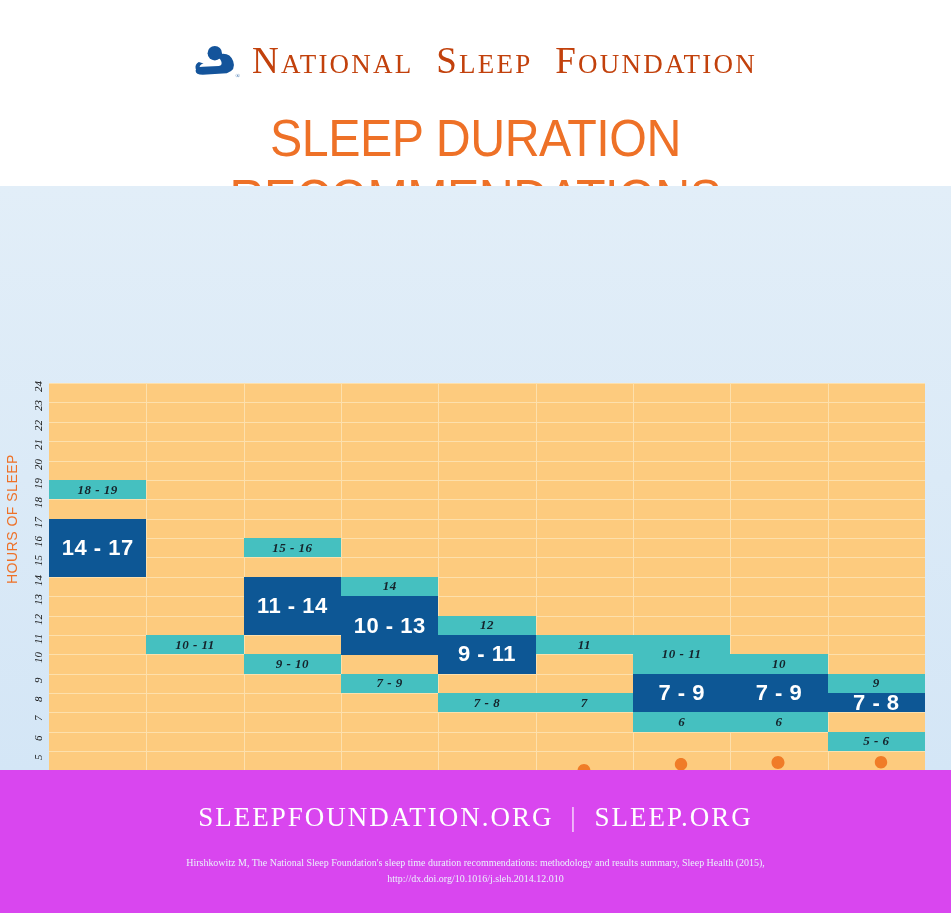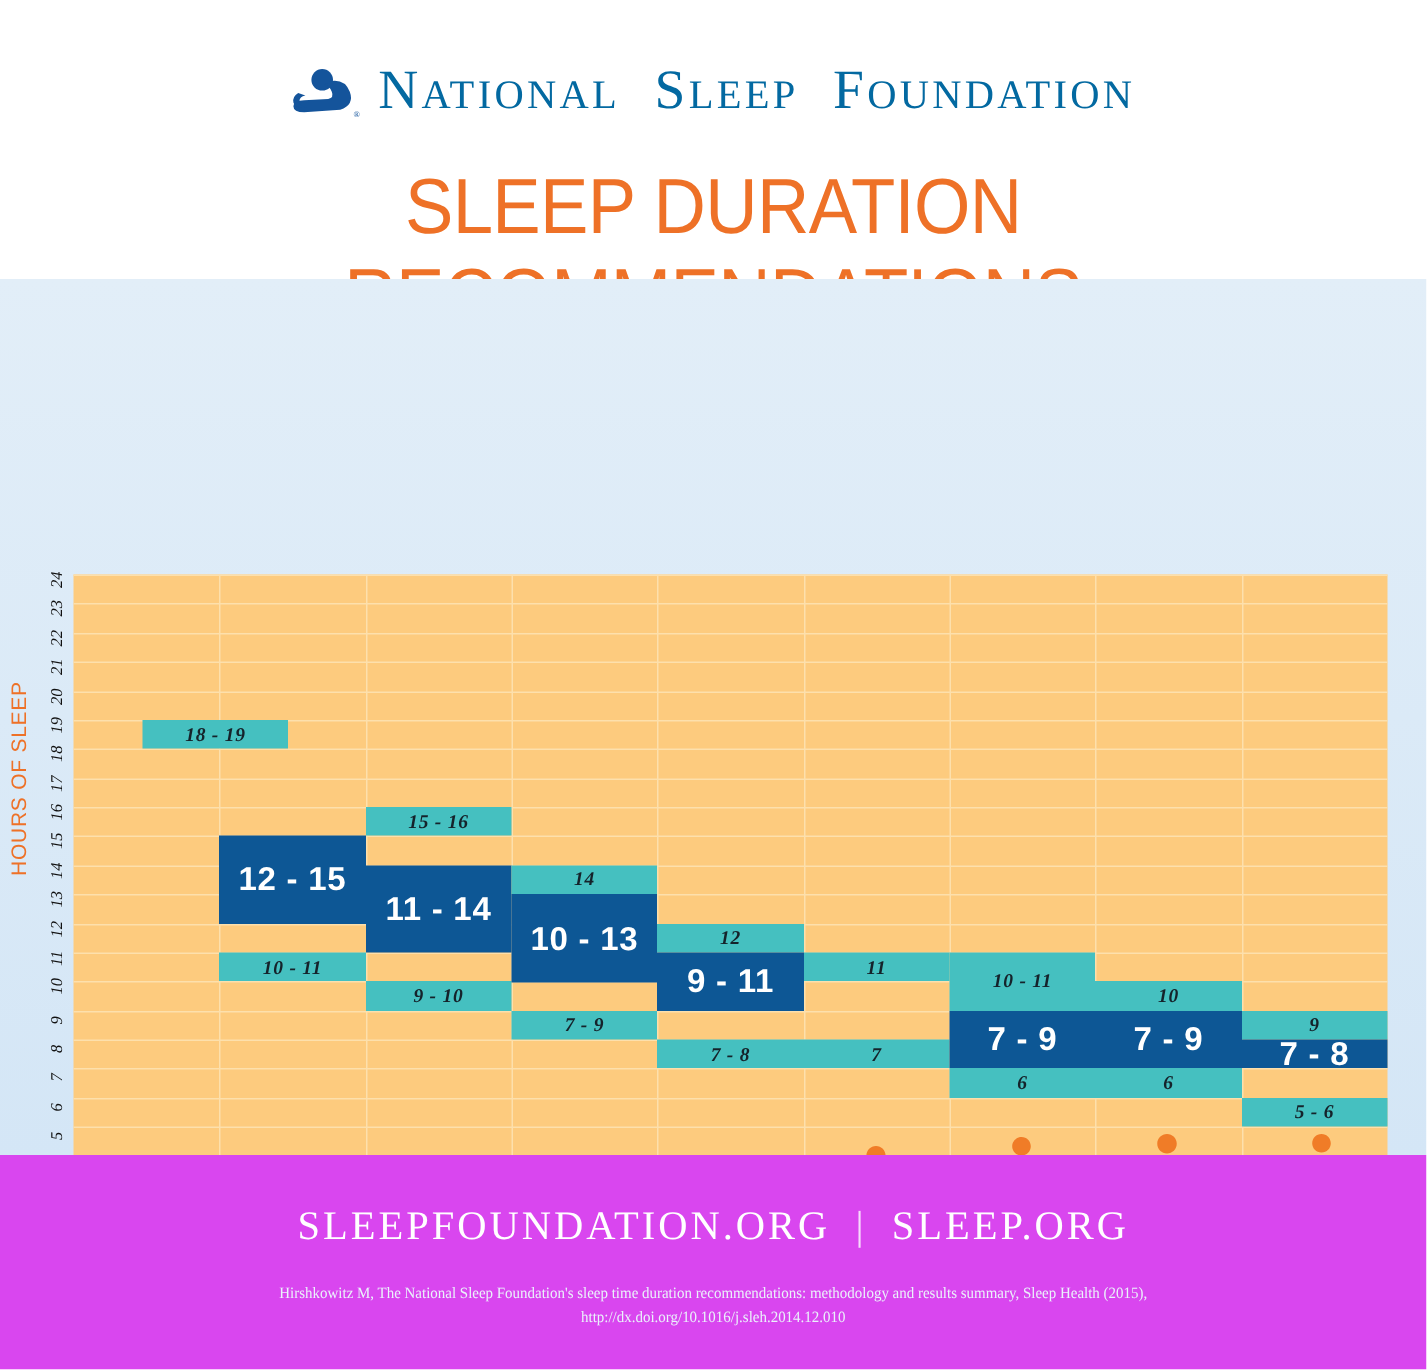--- a/index.html
+++ b/index.html
@@ -11,21 +11,21 @@
     position:relative;
   }
   
   .logo-row{
     position:absolute;left:0;top:30px;width:951px;height:60px;
     display:flex;align-items:center;justify-content:center;gap:10px;
   }
   .nsf-mark{width:48px;height:40px;flex:0 0 auto;position:relative;top:2px;}
   .nsf-word{
     font-family:"Liberation Serif", serif;
-    color:#0369a1;
+    color:#c2410c;
     font-size:37px;
     letter-spacing:2.2px;
     white-space:nowrap;
   }
   .nsf-word .cap{font-size:37px;}
   .nsf-word .sm{font-size:27px;}
   .main-title{
     position:absolute;left:0;top:108px;width:951px;
     text-align:center;
     color:#EE7127;
@@ -212,29 +212,29 @@
       <div class="gridline" style="top: 19.375px;"></div>
       <div class="gridline" style="top: 0px;"></div>
       <div class="colsep" style="left: 97.3333px;"></div>
       <div class="colsep" style="left: 194.667px;"></div>
       <div class="colsep" style="left: 292px;"></div>
       <div class="colsep" style="left: 389.333px;"></div>
       <div class="colsep" style="left: 486.667px;"></div>
       <div class="colsep" style="left: 584px;"></div>
       <div class="colsep" style="left: 681.333px;"></div>
       <div class="colsep" style="left: 778.667px;"></div>
-      <div class="band maybe" style="left: 0px; width: 97.3333px; top: 96.875px; height: 19.375px; margin-left: 46px;">
+      <div class="band maybe" style="left: 0px; width: 97.3333px; top: 96.875px; height: 19.375px;">
         <span class="lbl">18 - 19</span>
+      </div>
+      <div class="band rec" style="left: 0px; width: 97.3333px; top: 135.625px; height: 58.125px;">
+        <span class="lbl">14 - 17</span>
       </div>
       <div class="figure" style="left: 37.6667px; width: 22px; height: 30px;"><svg width="22" height="30" viewBox="0 0 22 30">
           <path d="M11 0c2.6 0 4.4 1.9 4.4 4.3 0 2.3-1.8 4.2-4.4 4.2S6.6 6.6 6.6 4.3 8.4 0 11 0zM4 10.5h14c1.6 0 2.6 1.3 2.4 2.9l-1 6.3c-.2 1.2-1 1.8-2 1.6l.5 7.4c.1 1-.6 1.7-1.6 1.7s-1.7-.6-1.8-1.6l-.7-6.1h-3.6l-.7 6.1c-.1 1-.8 1.6-1.8 1.6S6.1 29.7 6.2 28.7l.5-7.4c-1 .2-1.8-.4-2-1.6l-1-6.3C3.4 11.8 4.4 10.5 4 10.5z" fill="#F07C27"></path>
         </svg></div>
-      <div class="band rec" style="left: 97.3333px; width: 97.3333px; top: 174.375px; height: 58.125px;">
-        <span class="lbl">12 - 15</span>
-      </div>
       <div class="band maybe" style="left: 97.3333px; width: 97.3333px; top: 251.875px; height: 19.375px;">
         <span class="lbl">10 - 11</span>
       </div>
       <div class="figure" style="left: 126px; width: 40px; height: 22px;"><svg width="40" height="22" viewBox="0 0 40 22">
           <path d="M29 0c2.7 0 4.7 2 4.7 4.6S31.7 9.2 29 9.2s-4.7-2-4.7-4.6S26.3 0 29 0zM12 8.5c4-2.2 9-2.6 13.5-1.2 4 1.3 6.5 4.2 7 8.2.3 2.4-.7 4-2.6 4.6l.2 1c.2 1-.4 1.8-1.4 1.9-1 .1-1.9-.5-2-1.5l-.3-1.6H12.3l-.4 1.6c-.2 1-1.1 1.6-2.1 1.4-1-.2-1.6-1-1.4-2l.3-1.2H4c-1.1 0-2-.7-2-1.8s.9-1.9 2-1.9h4.6c.6-3 1.4-5.3 3.4-7.5z" fill="#F07C27"></path>
         </svg></div>
       <div class="band maybe" style="left: 194.667px; width: 97.3333px; top: 155px; height: 19.375px;">
         <span class="lbl">15 - 16</span>
       </div>
       <div class="band rec" style="left: 194.667px; width: 97.3333px; top: 193.75px; height: 58.125px;">

